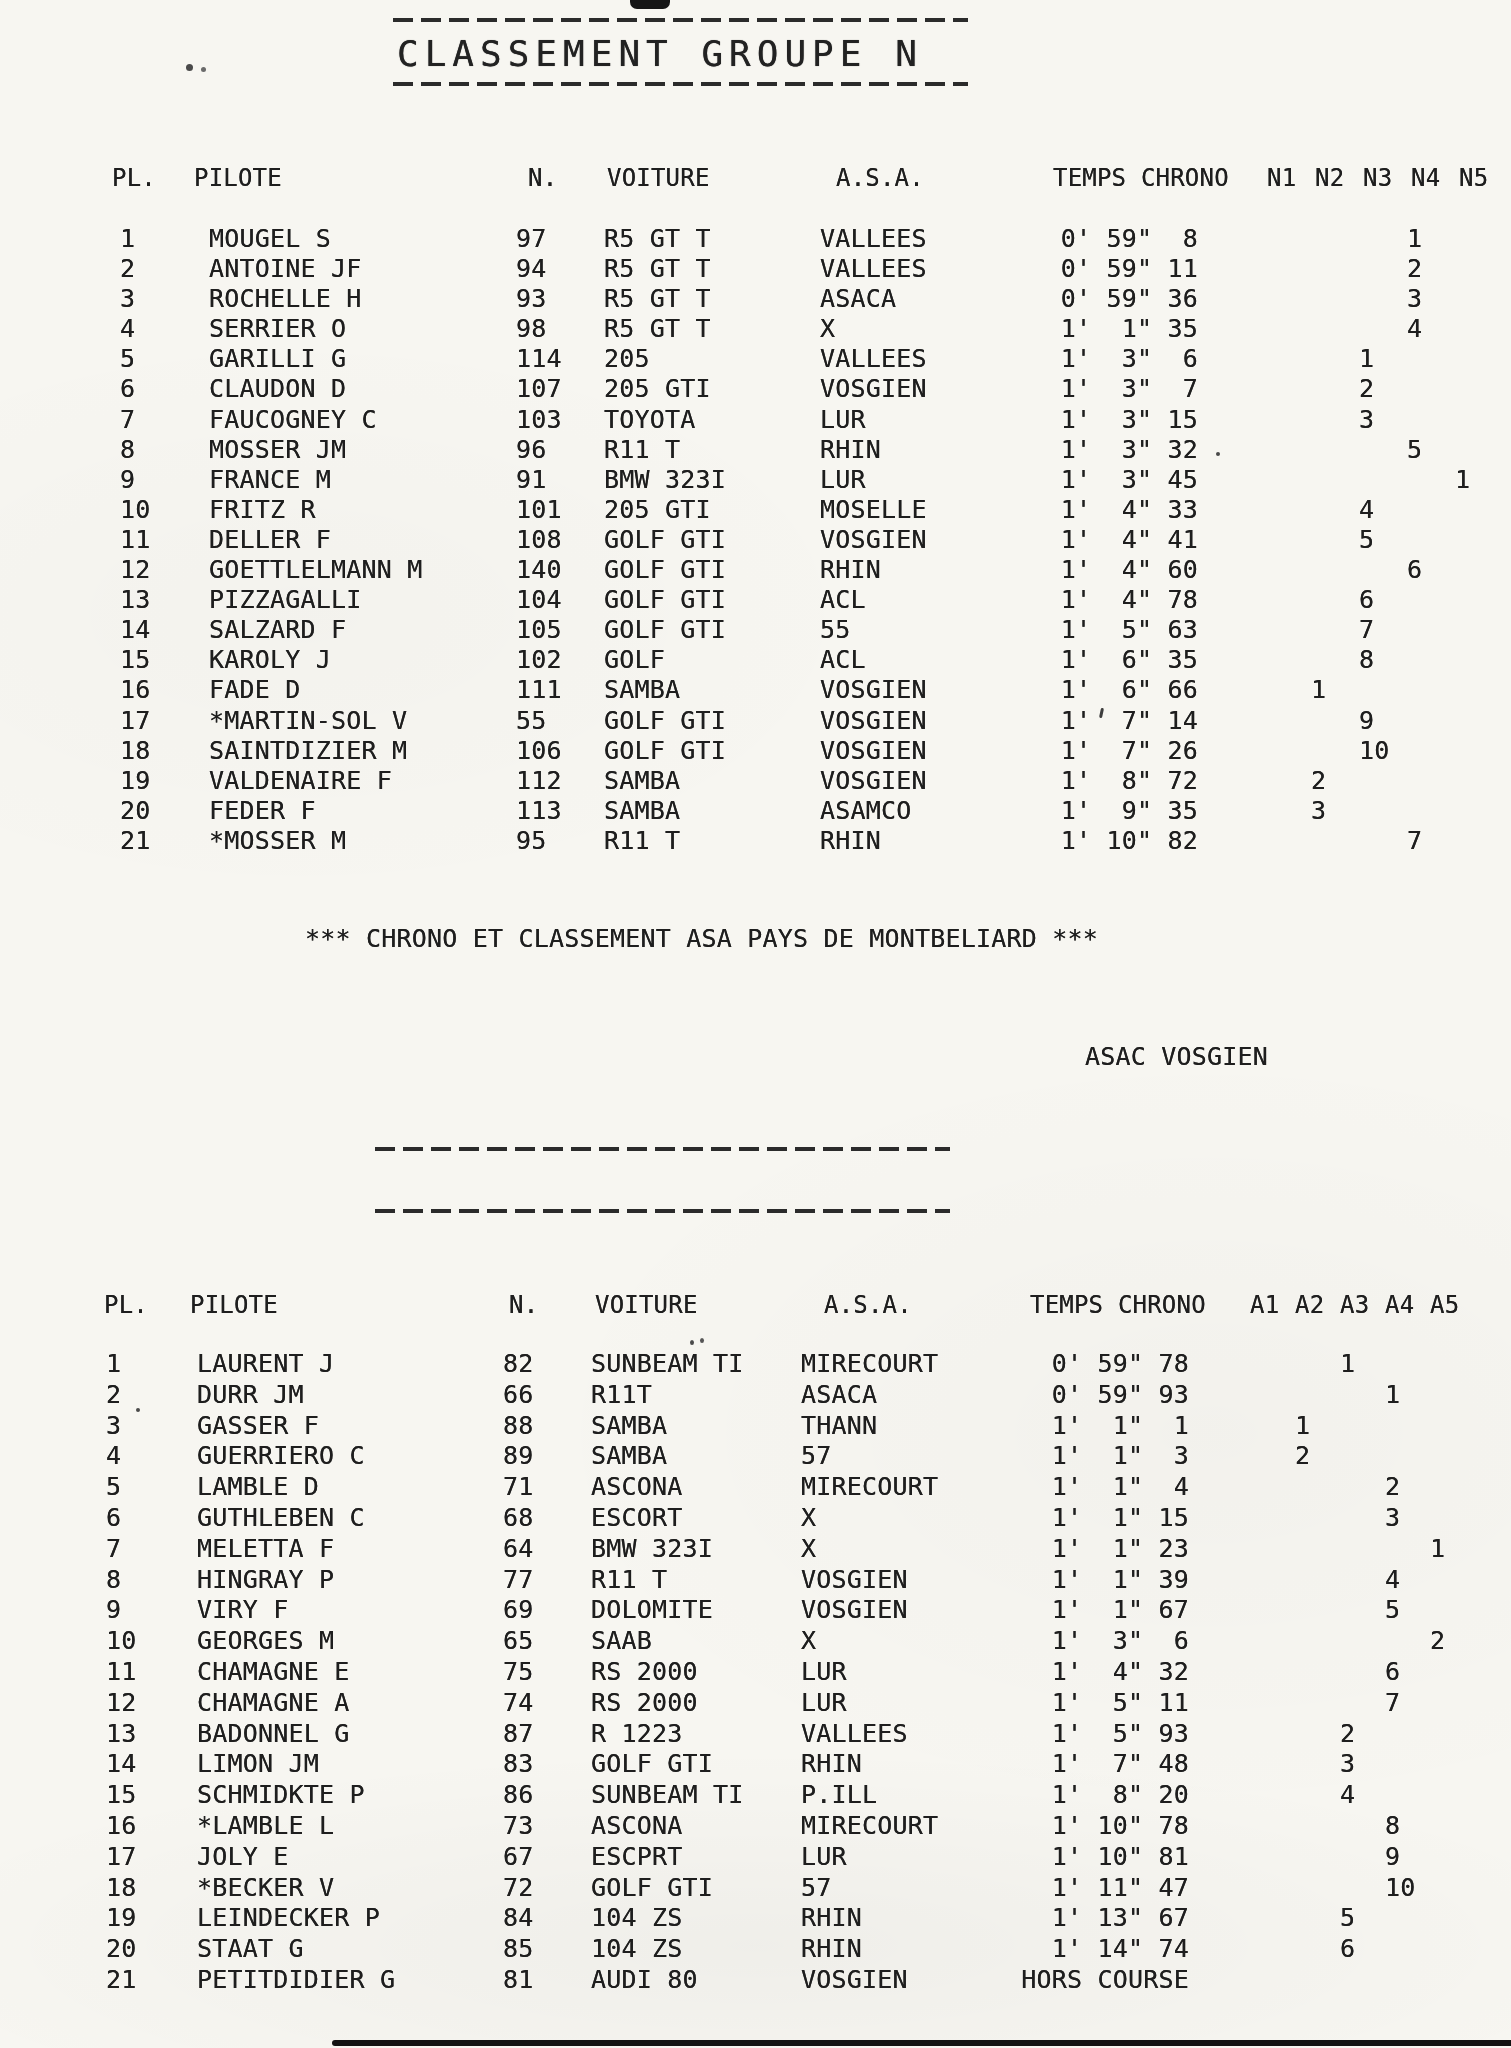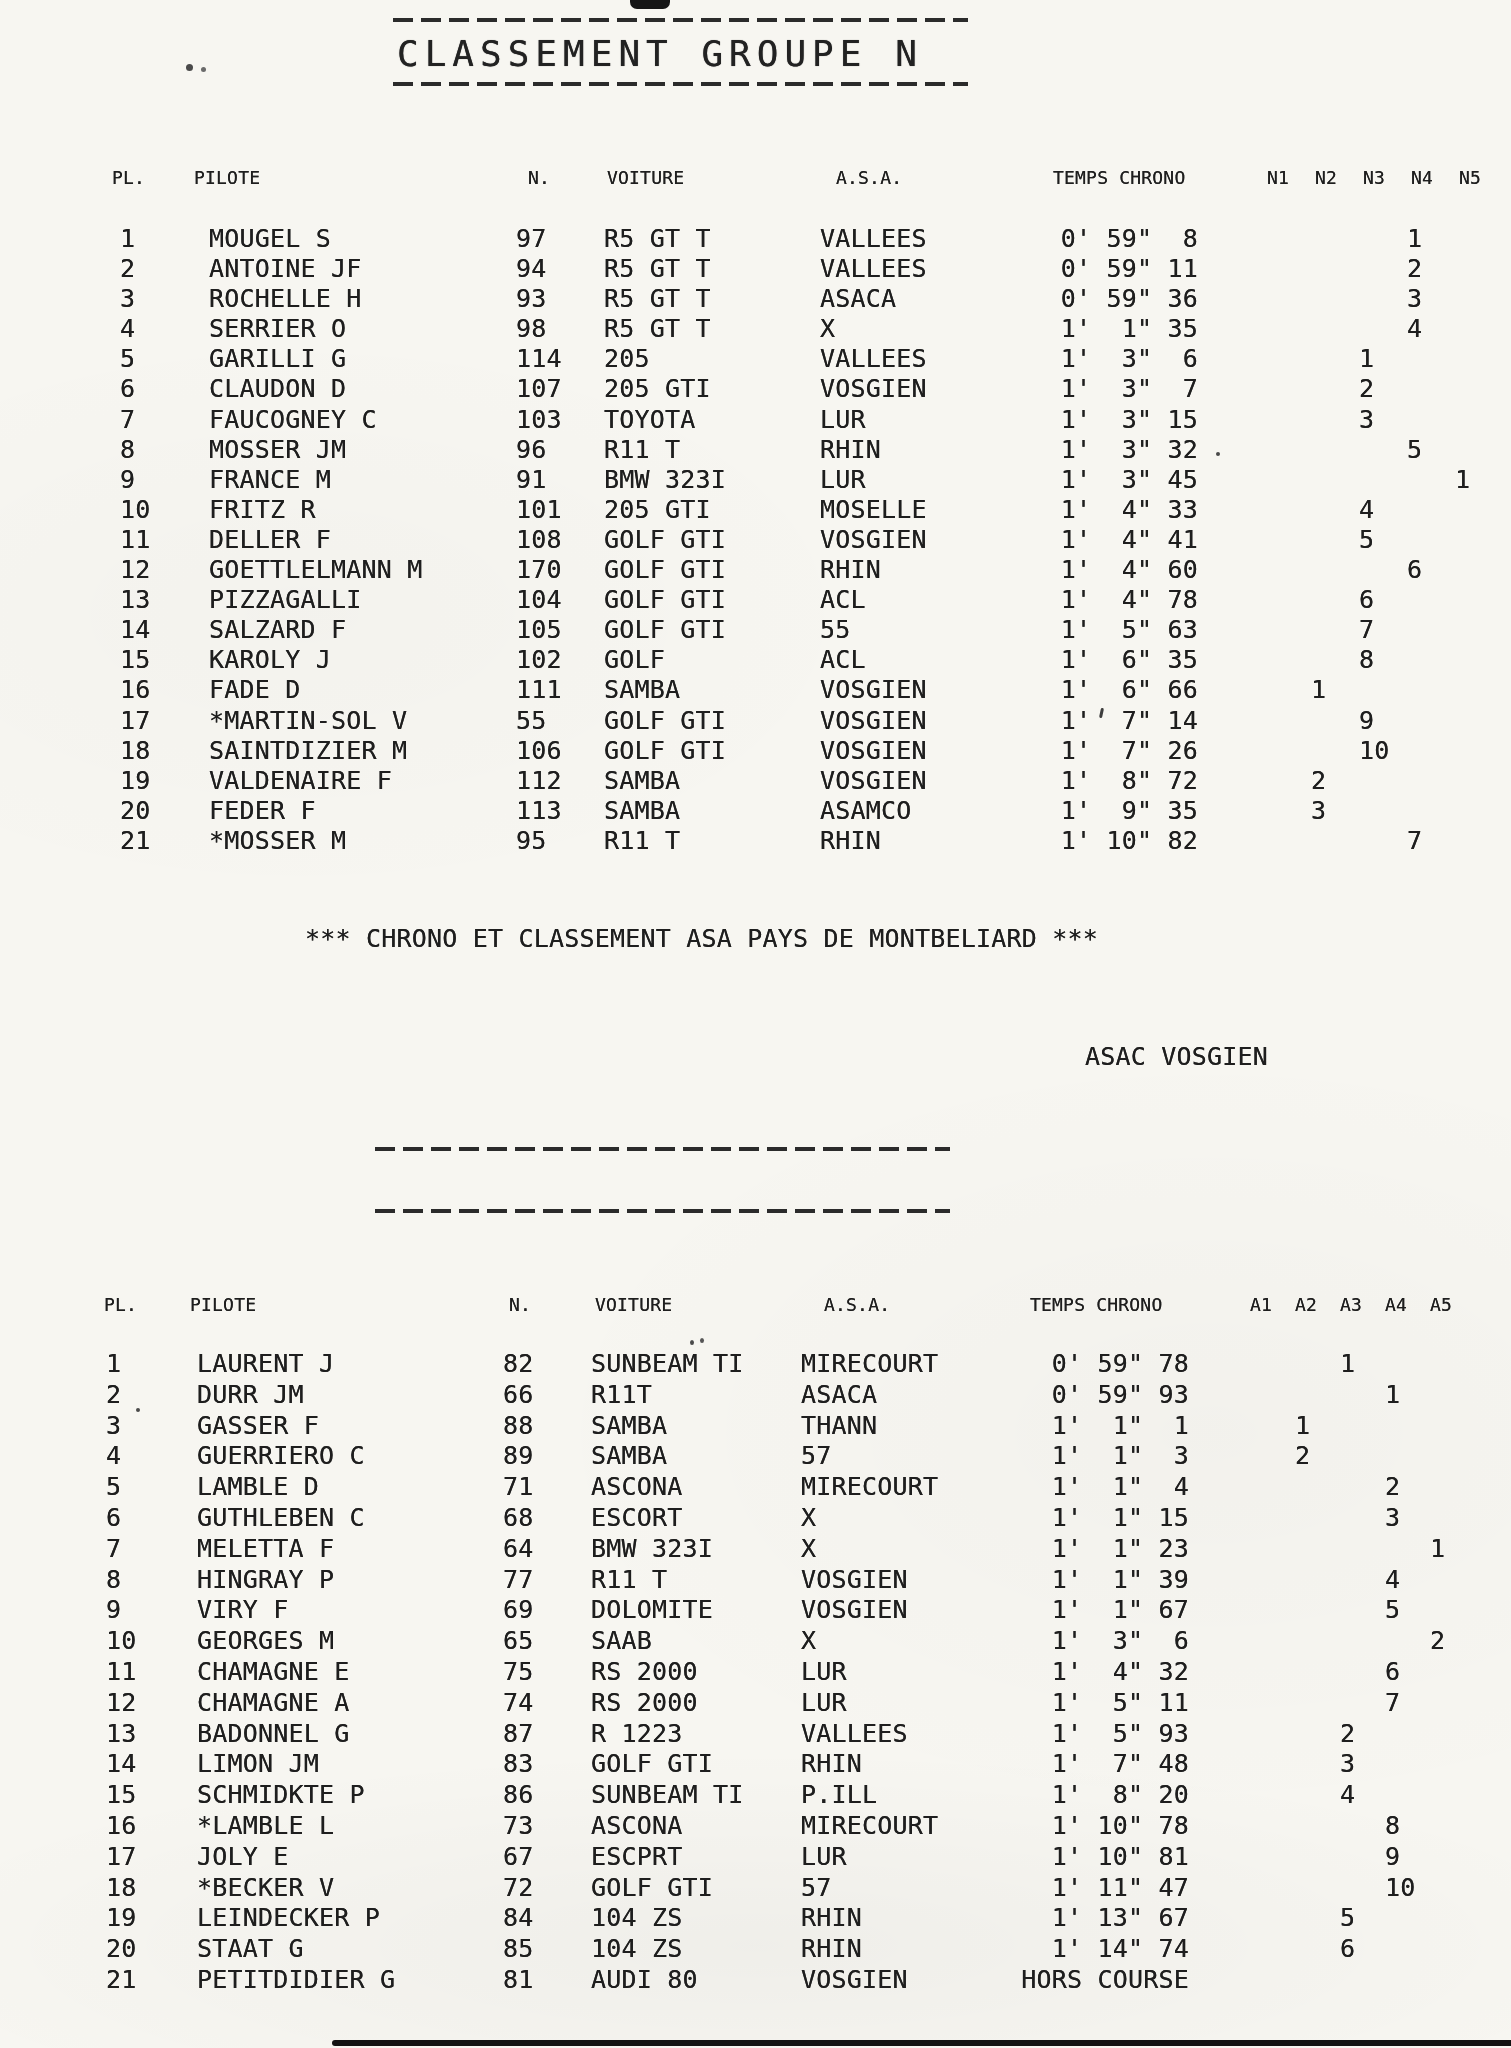--- a/index.html
+++ b/index.html
@@ -23,21 +23,21 @@
   .doc-title{
     position:absolute;margin:0;white-space:pre;
     font-size:36px;font-weight:normal;letter-spacing:6px;
     color:#222;text-shadow:0 0 0.7px rgba(25,25,25,0.9);
   }
   .dash{
     position:absolute;height:4px;
     background:repeating-linear-gradient(90deg,#2b2b2b 0 20px,transparent 20px 28px);
   }
   .thead{position:absolute;left:0;width:100%;height:30px;line-height:30px;}
-  .thead .cell{font-size:18px;}
+  .thead .cell{font-size:24px;}
   .rows{position:absolute;left:0;width:100%;}
   .trow{position:relative;width:100%;}
   .rows-n .trow{height:30.1px;line-height:30.1px;}
   .rows-a .trow{height:30.8px;line-height:30.8px;}
   .cell{
     position:absolute;white-space:pre;top:0;
     font-size:25px;letter-spacing:0.2px;
     text-shadow:0 0 0.6px rgba(25,25,25,0.85);
   }
   
@@ -203,21 +203,21 @@
         <span class="cell c-pilote">DELLER F</span>
         <span class="cell c-num">108</span>
         <span class="cell c-voit">GOLF GTI</span>
         <span class="cell c-asa">VOSGIEN</span>
         <span class="cell c-temps">1'  4" 41</span>
         <span class="cell c-k c-k2">5</span>
       </div>
       <div class="trow">
         <span class="cell c-pl">12</span>
         <span class="cell c-pilote">GOETTLELMANN M</span>
-        <span class="cell c-num">170</span>
+        <span class="cell c-num">140</span>
         <span class="cell c-voit">GOLF GTI</span>
         <span class="cell c-asa">RHIN</span>
         <span class="cell c-temps">1'  4" 60</span>
         <span class="cell c-k c-k3">6</span>
       </div>
       <div class="trow">
         <span class="cell c-pl">13</span>
         <span class="cell c-pilote">PIZZAGALLI</span>
         <span class="cell c-num">104</span>
         <span class="cell c-voit">GOLF GTI</span>

